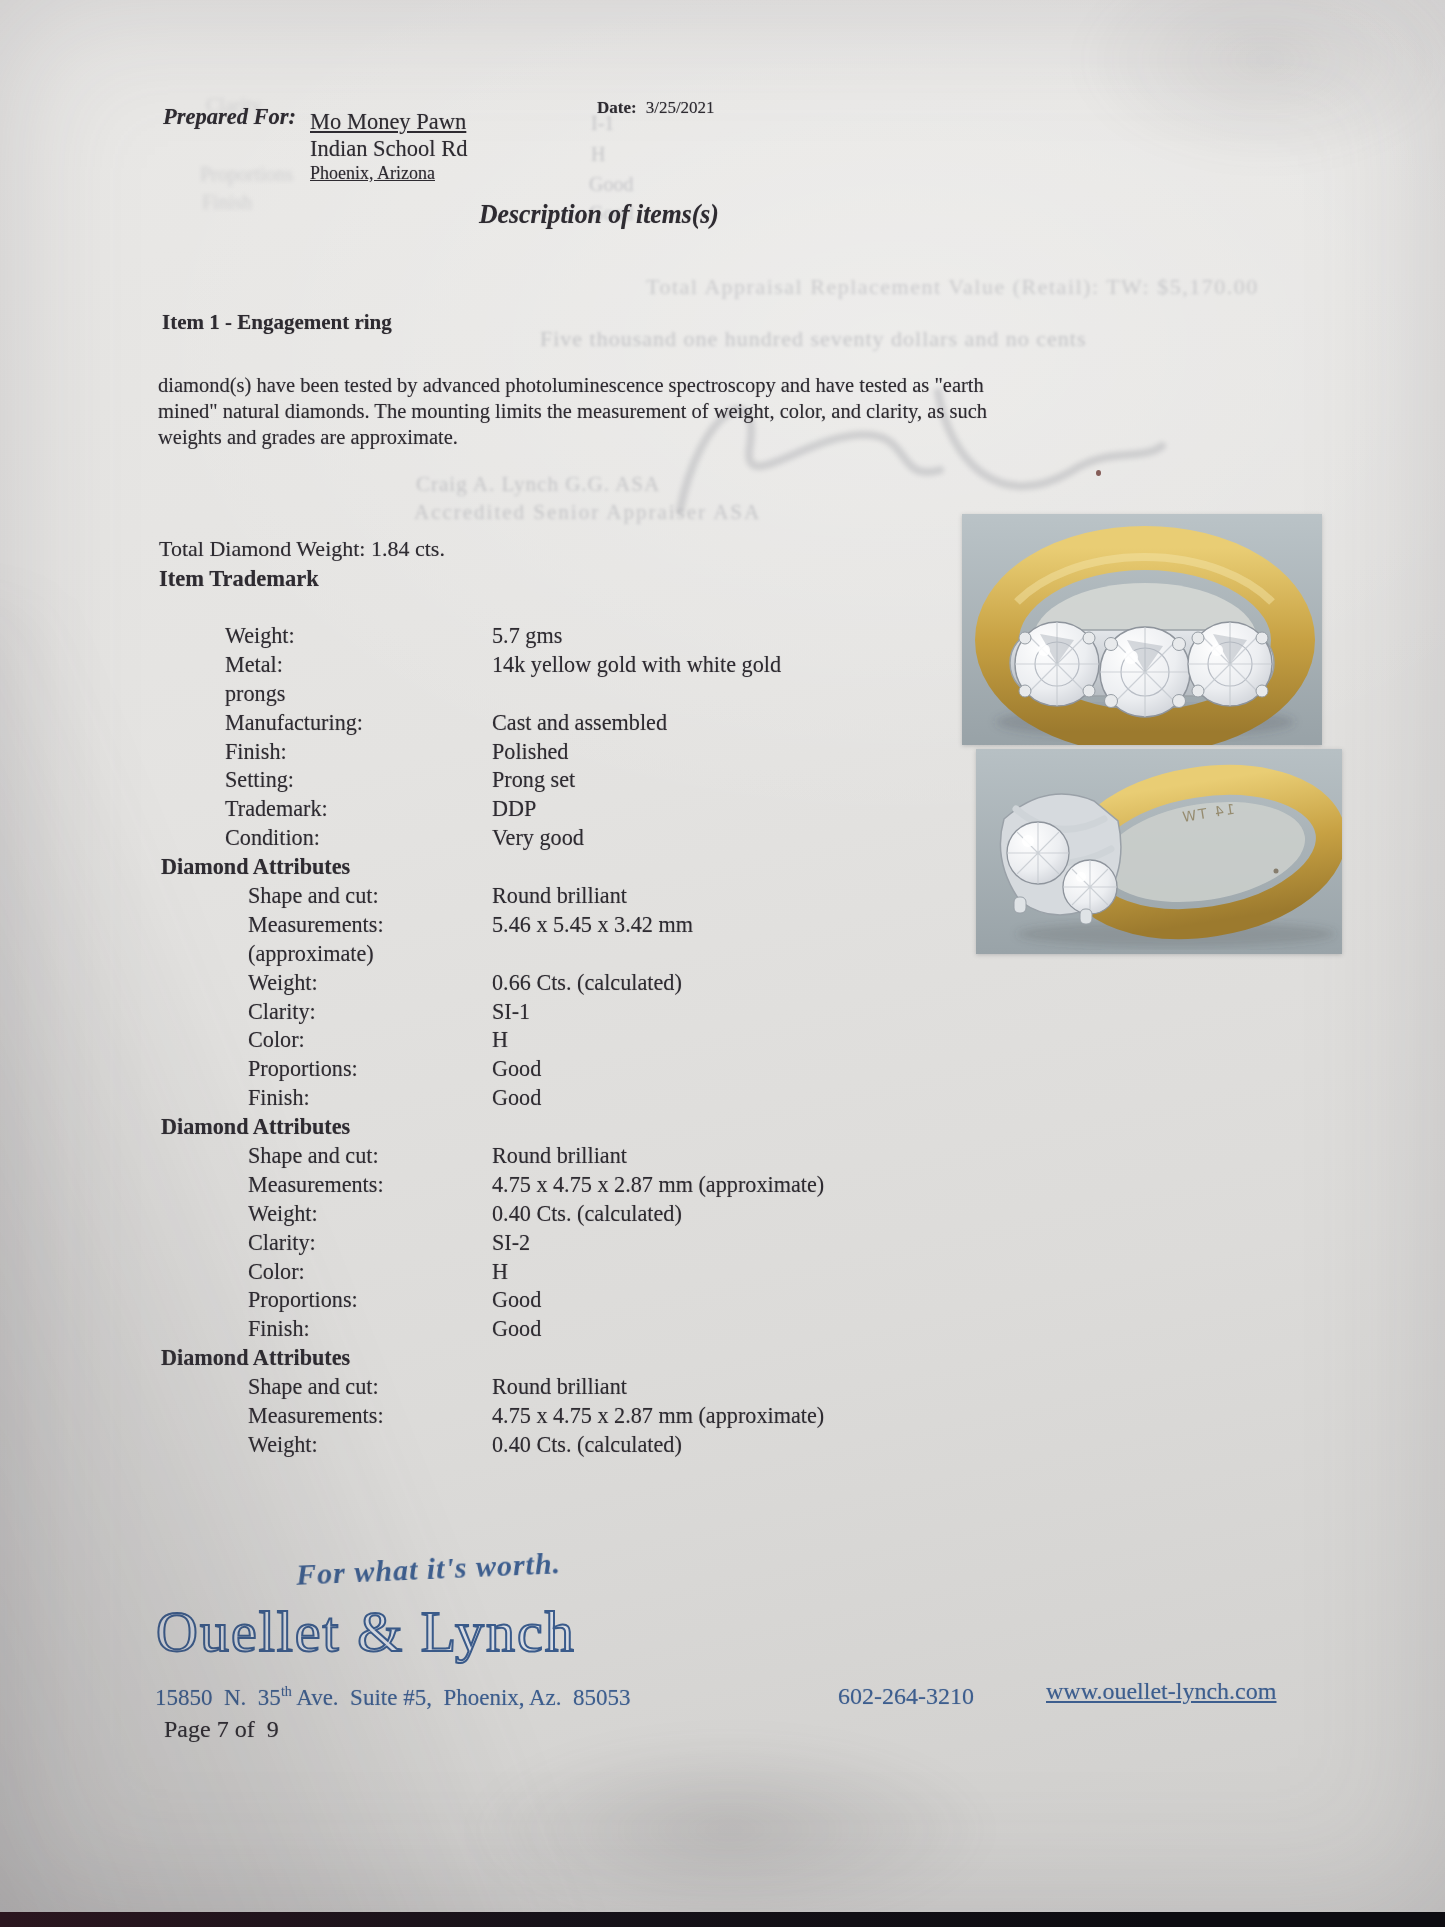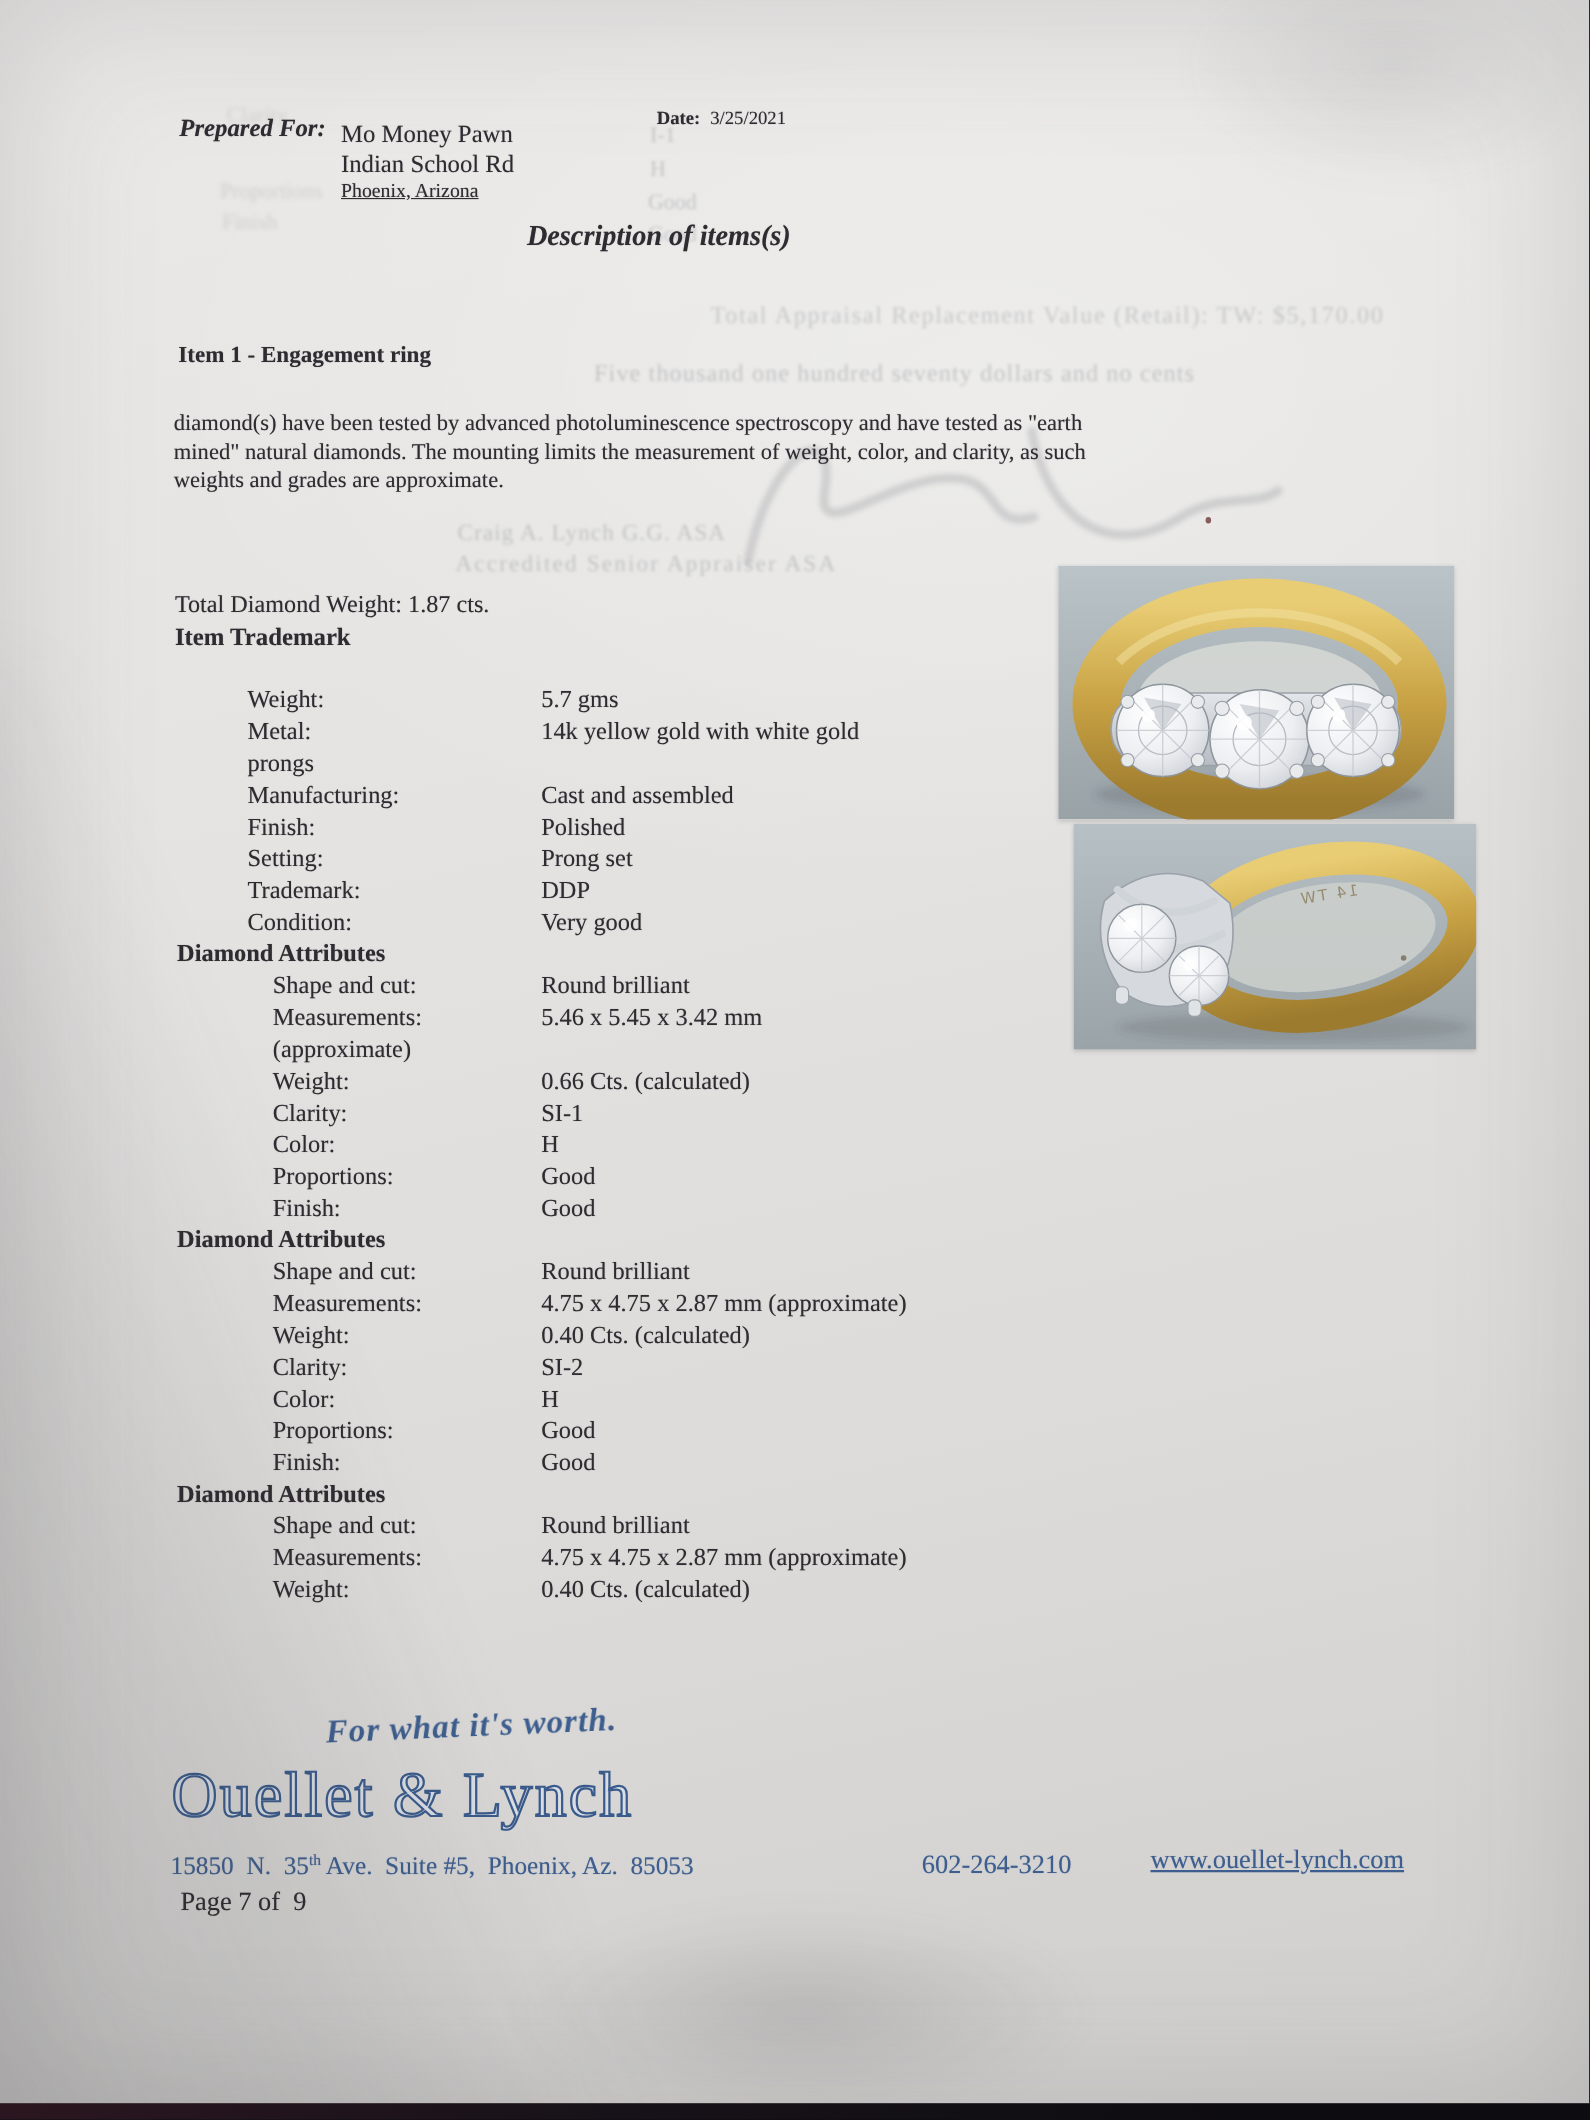--- a/index.html
+++ b/index.html
@@ -69,36 +69,36 @@
     <div class="ghost" style="left:589px;top:202px;font-size:20px;">Good</div>
     <div class="ghost" style="left:646px;top:274px;font-size:22px;letter-spacing:1.5px;opacity:.36;filter:blur(1.6px);">Total Appraisal Replacement Value (Retail): TW: $5,170.00</div>
     <div class="ghost" style="left:540px;top:326px;font-size:22px;letter-spacing:1px;opacity:.42;">Five thousand one hundred seventy dollars and no cents</div>
     <svg style="position:absolute;left:640px;top:350px;opacity:.30;filter:blur(2.4px);" width="560" height="200" viewBox="0 0 560 200">
       <path d="M40,160 C60,60 120,28 110,95 C100,150 170,80 230,85 C270,88 258,132 300,120 M298,42 C310,112 360,162 430,122 C470,96 500,112 522,96" fill="none" stroke="#8e9098" stroke-width="8" stroke-linecap="round"></path>
     </svg>
     <div class="ghost" style="left:416px;top:472px;font-size:21px;letter-spacing:1px;">Craig A. Lynch G.G. ASA</div>
     <div class="ghost" style="left:414px;top:500px;font-size:21px;letter-spacing:2px;">Accredited Senior Appraiser ASA</div>
 
     <div class="ink b" style="left:163px;top:104px;font-size:22.5px;font-style:italic;">Prepared For:</div>
-    <div class="ink" style="left:310px;top:109px;font-size:22.5px;">Mo Money Pawn</div>
+    <div class="ink" style="left:310px;top:109px;font-size:22.5px;text-decoration:underline;">Mo Money Pawn</div>
     <div class="ink" style="left:310px;top:136px;font-size:22.5px;">Indian School Rd</div>
     <div class="ink" style="left:310px;top:163px;font-size:18px;text-decoration:underline;">Phoenix, Arizona</div>
     <div class="ink" style="left:597px;top:98px;font-size:17px;"><span class="b">Date:</span><span style="margin-left:9px;">3/25/2021</span></div>
 
     <div class="ink b" style="left:479px;top:199px;font-size:26.5px;font-style:italic;transform:scaleX(.97);transform-origin:left;">Description of items(s)</div>
 
     <div class="ink b" style="left:162px;top:310px;font-size:21px;">Item 1 - Engagement ring</div>
 
     <div style="position:absolute;left:158px;top:372px;color:#2e2b31;text-shadow:0 0 1px rgba(46,43,49,.38);">
       <div class="para-line">diamond(s) have been tested by advanced photoluminescence spectroscopy and have tested as "earth</div>
       <div class="para-line">mined" natural diamonds. The mounting limits the measurement of weight, color, and clarity, as such</div>
       <div class="para-line">weights and grades are approximate.</div>
     </div>
 
-    <div class="ink" style="left:159px;top:536px;font-size:22px;">Total Diamond Weight: 1.87 cts.</div>
+    <div class="ink" style="left:159px;top:536px;font-size:22px;">Total Diamond Weight: 1.84 cts.</div>
     <div class="ink b" style="left:159px;top:566px;font-size:22.5px;">Item Trademark</div>
 
     <div id="attr-rows">
         <div class="row indent-item"><span class="lbl">Weight:</span><span class="val">5.7 gms</span></div>
         <div class="row indent-item"><span class="lbl">Metal:</span><span class="val">14k yellow gold with white gold</span></div>
         <div class="row indent-item"><span class="lbl">prongs</span><span class="val"></span></div>
         <div class="row indent-item"><span class="lbl">Manufacturing:</span><span class="val">Cast and assembled</span></div>
         <div class="row indent-item"><span class="lbl">Finish:</span><span class="val">Polished</span></div>
         <div class="row indent-item"><span class="lbl">Setting:</span><span class="val">Prong set</span></div>
         <div class="row indent-item"><span class="lbl">Trademark:</span><span class="val">DDP</span></div>

